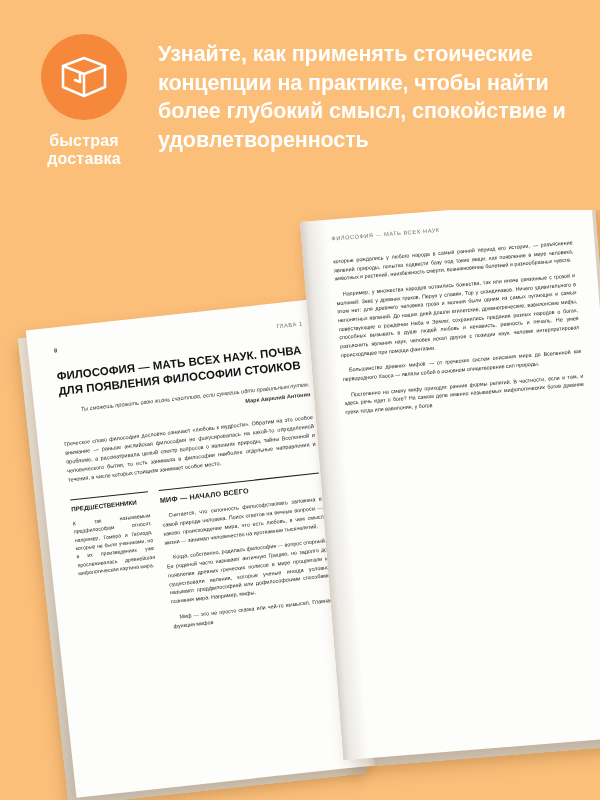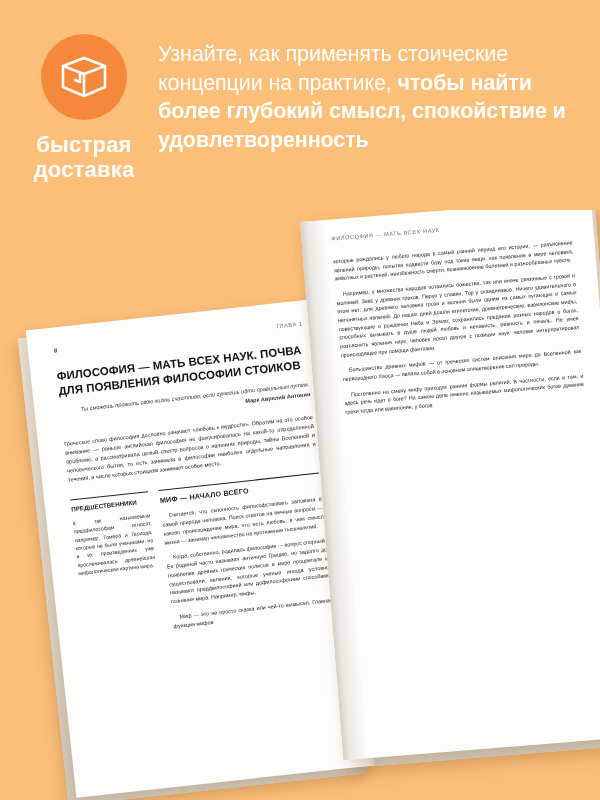--- a/index.html
+++ b/index.html
@@ -39,37 +39,37 @@
     height: 86px;
     border-radius: 50%;
     background: #f5883a;
     display: flex;
     align-items: center;
     justify-content: center;
   }
   .badge-label {
     margin-top: 12px;
     color: #ffffff;
-    font-size: 22px;
+    font-size: 16px;
     font-weight: bold;
     line-height: 1.15;
     text-align: center;
     letter-spacing: 0.2px;
   }
   .banner-text {
     flex: 1;
     color: #ffffff;
     font-size: 21.5px;
     line-height: 1.33;
     padding-top: 12px;
     padding-left: 14px;
     letter-spacing: -0.1px;
   }
   .banner-text b {
-    font-weight: normal;
+    font-weight: bold;
   }
   .banner-text .reg {
     font-weight: bold;
   }
 
   
   .book {
     position: absolute;
     left: 0;
     top: 210px;

